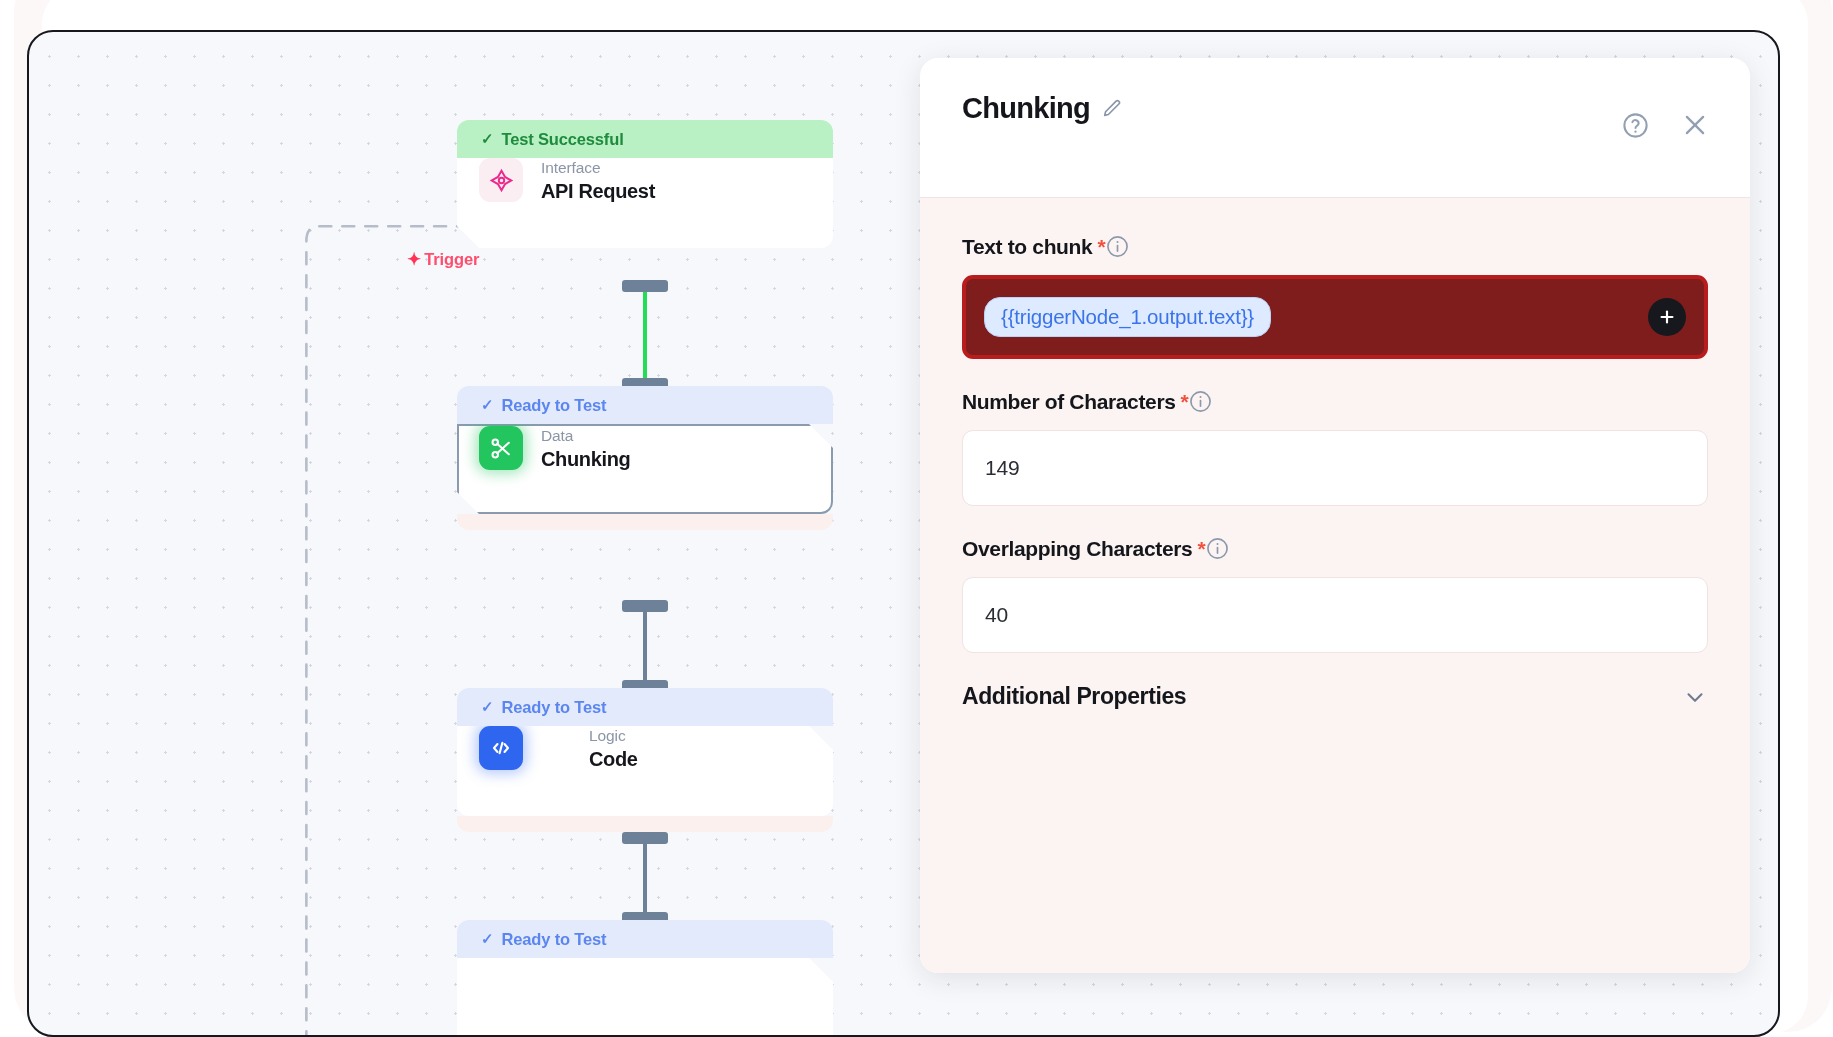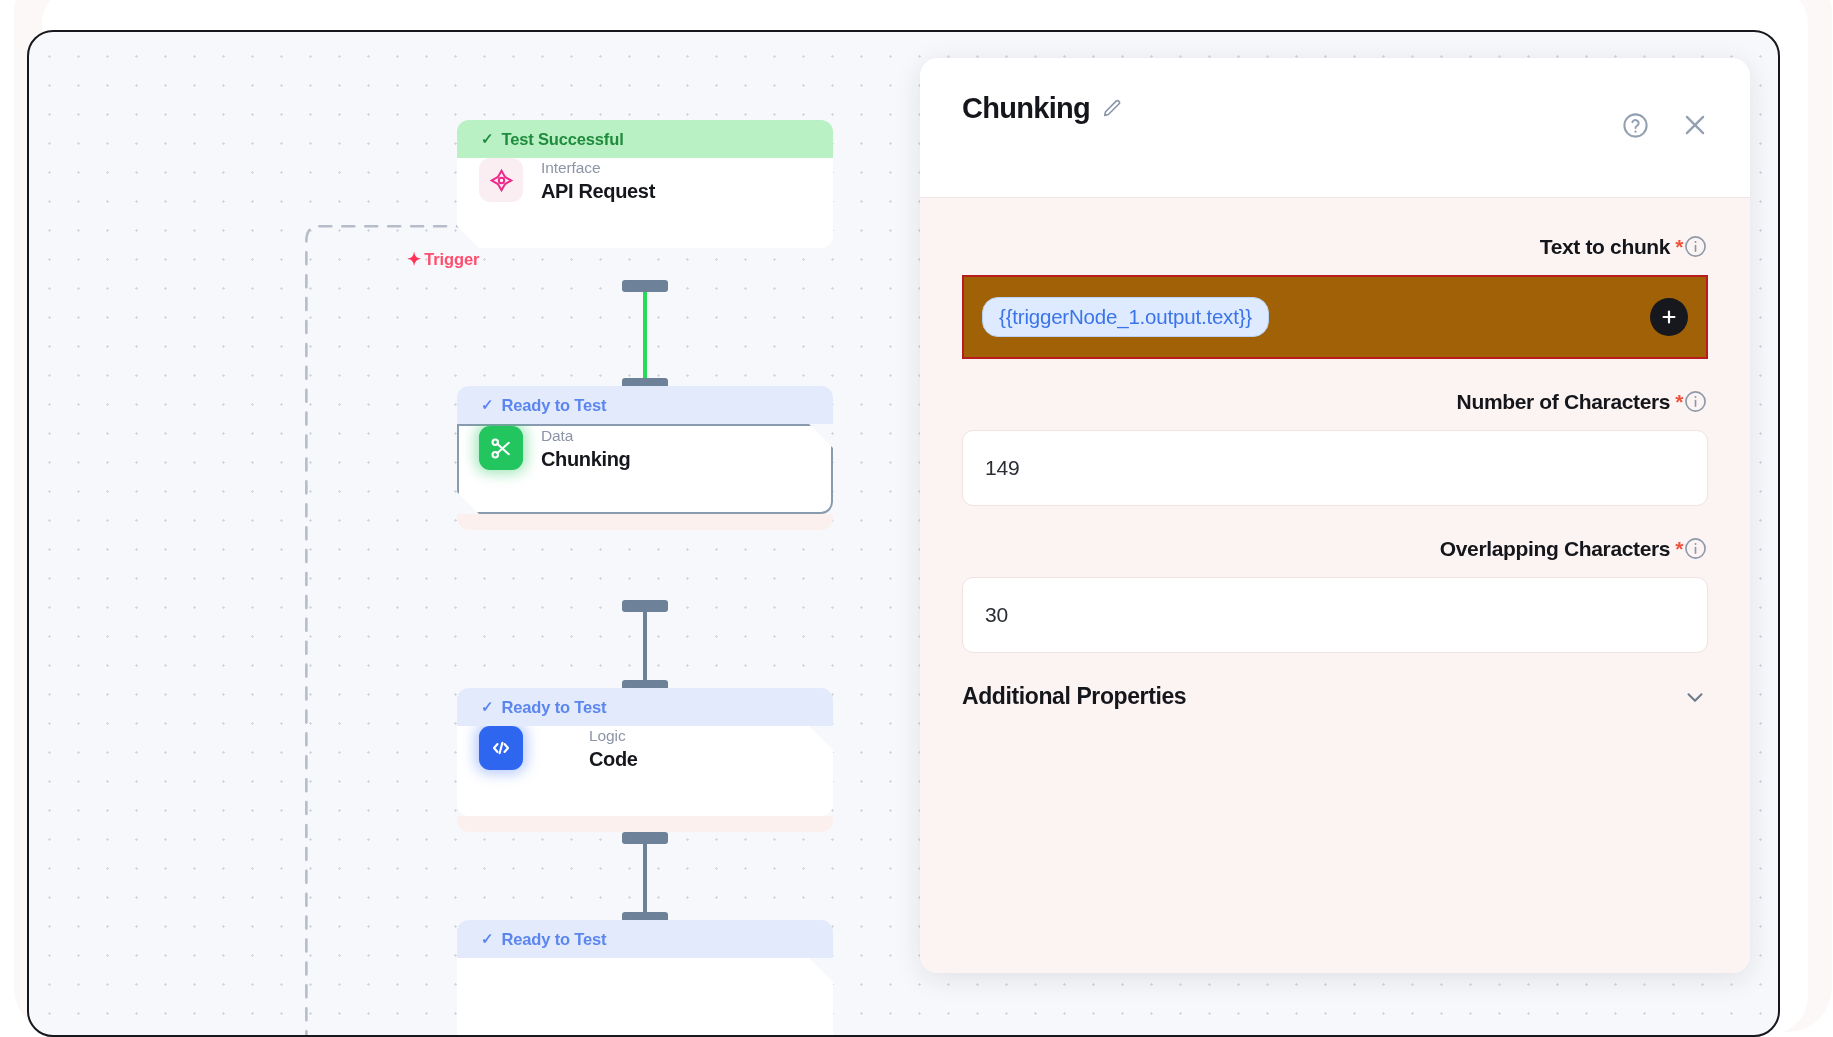--- a/index.html
+++ b/index.html
@@ -164,21 +164,21 @@
 
   .panel-body {
     flex: 1;
     background: #fcf4f3;
     padding: 36px 42px 0 42px;
     overflow: hidden;
   }
 
   .field { margin-bottom: 4px; }
   .field-label-row {
-    display: flex; align-items: center; justify-content: flex-end;
+    display: flex; align-items: center; justify-content: flex-start;
     margin-bottom: 16px;
   }
   .field-label {
     font-size: 21px; font-weight: 600; color: #14161b;
     letter-spacing: -0.35px;
   }
   .req { color: #f1503c; margin-left: 5px; font-weight: 700; }
 
   .input-box {
     background: #ffffff;
@@ -186,23 +186,23 @@
     border-radius: 11px;
     height: 76px;
     display: flex; align-items: center;
     padding: 0 22px;
     font-size: 21px; color: #2a2d34;
     letter-spacing: -0.2px;
     margin-bottom: 30px;
   }
   .token-box {
     position: relative;
-    background: #a16207;
-    border: 2px solid #b91c1c;
-    border-radius: 0;
+    background: #7f1d1d;
+    border: 4px solid #b91c1c;
+    border-radius: 11px;
     height: 84px;
     display: flex; align-items: center;
     padding: 0 70px 0 18px;
     margin-bottom: 30px;
   }
   .token-pill {
     background: #ddeaff;
     border: 1px solid #b9d2f7;
     border-radius: 16px;
     padding: 7px 16px;
@@ -417,21 +417,21 @@
             <span>Overlapping Characters</span><span class="req">*</span>
           </div>
           <span class="ico">
             <svg width="25" height="25" viewBox="0 0 24 24" fill="none" stroke="#8d99ab" stroke-width="1.6">
               <circle cx="12" cy="12" r="9.2"></circle>
               <line x1="12" y1="11" x2="12" y2="16.5" stroke-linecap="round"></line>
               <circle cx="12" cy="7.6" r="0.95" fill="#8d99ab" stroke="none"></circle>
             </svg>
           </span>
         </div>
-        <div class="input-box">30</div>
+        <div class="input-box">40</div>
       </div>
 
       <div class="section-row">
         <span class="section-title">Additional Properties</span>
         <span class="ico">
           <svg width="26" height="26" viewBox="0 0 24 24" fill="none" stroke="#6f7b8c" stroke-width="1.9" stroke-linecap="round" stroke-linejoin="round">
             <polyline points="6,9.5 12,15.5 18,9.5"></polyline>
           </svg>
         </span>
       </div>

